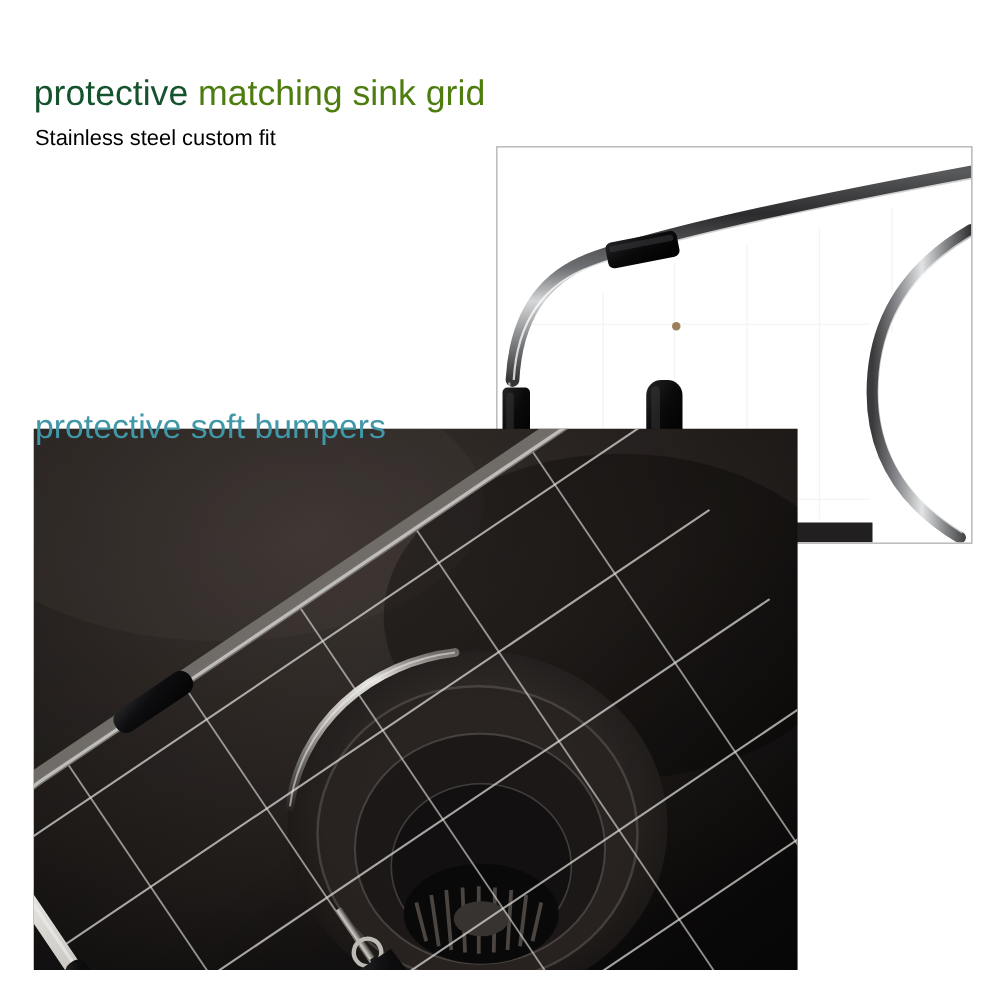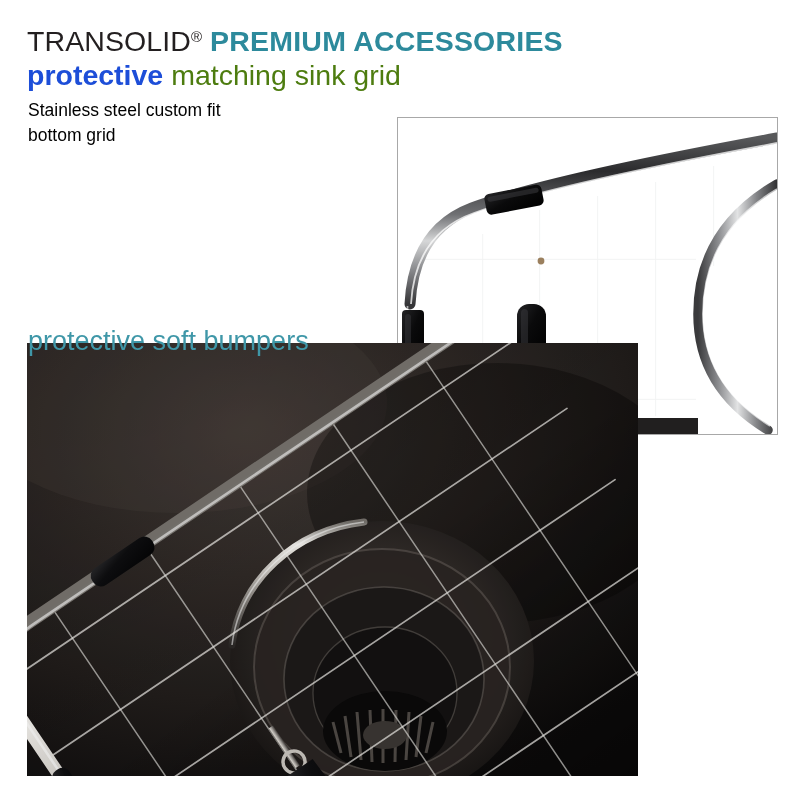--- a/index.html
+++ b/index.html
@@ -47,22 +47,22 @@
   }
   .subhead {
     position: absolute;
     left: 27px;
     top: 56px;
     font-size: 28.5px;
     line-height: 38px;
     white-space: nowrap;
   }
   .subhead .dark {
-    color: #1d4ed8;
-    font-weight: 700;
+    color: #14532d;
+    font-weight: 400;
   }
   .subhead .teal {
     color: #4d7c0f;
     font-weight: 400;
   }
 
   
   .desc {
     position: absolute;
     left: 28px;
@@ -114,33 +114,28 @@
     background: #1b1817;
     z-index: 4;
   }
   .main-photo svg { display: block; }
 </style>
 </head>
 <body>
 
 <div id="page">
 
-  <div class="headline">
-    <span class="brand"><span>TRANSOLID</span><span class="reg">®</span></span>
-    <span class="premium">PREMIUM ACCESSORIES</span>
-  </div>
 
   <div class="subhead">
     <span class="dark">protective</span>
     <span class="teal">matching sink grid</span>
   </div>
 
   <div class="desc">
     <span class="l1">Stainless steel custom fit</span>
-    <span class="l2">bottom grid</span>
   </div>
 
   <div class="bumper-caption">protective soft bumpers</div>
 
   <div class="main-photo">
     <svg width="611" height="433" viewBox="0 0 611 433" xmlns="http://www.w3.org/2000/svg" aria-hidden="true">
       <defs>
 
         <radialGradient id="basinGrad" cx="36%" cy="20%" r="88%">
           <stop offset="0%" stop-color="#443c38"></stop>

